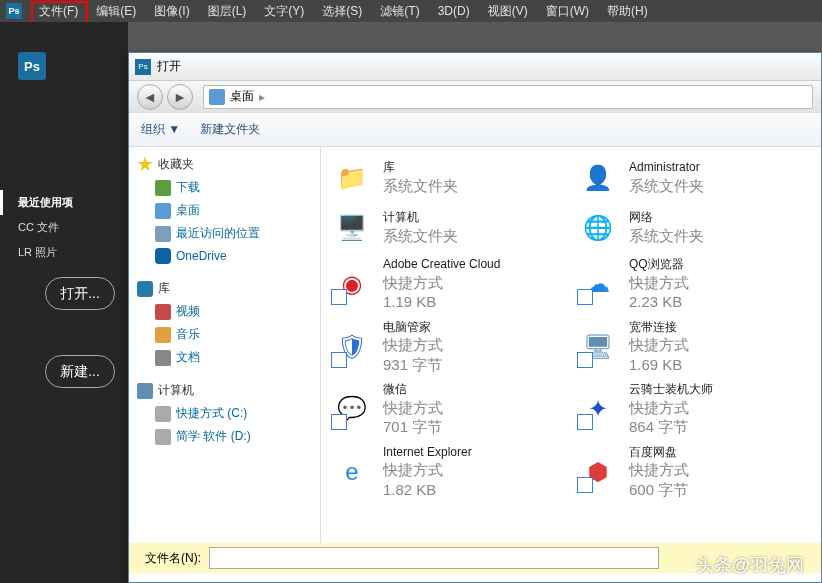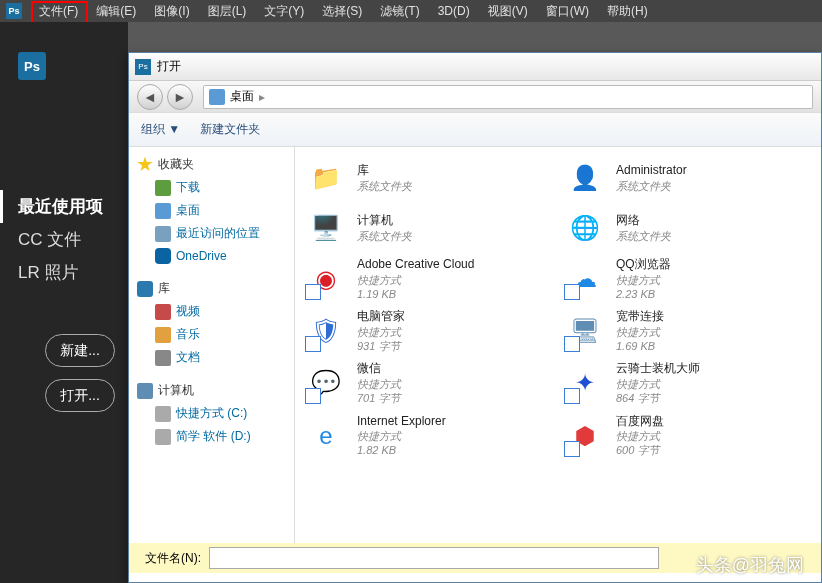--- a/index.html
+++ b/index.html
@@ -6,33 +6,33 @@
 body { width: 822px; height: 583px; background: #595959; overflow: hidden; position: relative; }
 .menubar { height: 22px; background: #444; display: flex; align-items: center; font-size: 12px; color: #e0e0e0; padding-left: 6px; }
 .menubar .ps-logo { width: 16px; height: 16px; background: #1a6ea0; color: #fff; font-size: 9px; display: flex; align-items: center; justify-content: center; font-weight: bold; margin-right: 8px; }
 .menubar .menu-item { padding: 0 9px; cursor: pointer; }
 .red-box { position: absolute; top: 1px; left: 31px; width: 57px; height: 40px; border: 2px solid red; pointer-events: none; }
 .red-arrow { position: absolute; top: 41px; left: 88px; width: 210px; height: 85px; pointer-events: none; }
 .red-text { position: absolute; top: 115px; left: 305px; color: red; font-size: 16px; white-space: nowrap; }
 .left-panel { position: absolute; top: 22px; left: 0; width: 128px; height: 561px; background: #262626; }
 .left-panel .ps-big { margin: 30px 0 0 18px; width: 28px; height: 28px; background: #1a6ea0; color: #fff; font-size: 13px; display: flex; align-items: center; justify-content: center; font-weight: bold; border-radius: 3px; }
 .left-panel .section { margin-top: 110px; }
-.left-panel .item { color: #ddd; font-size: 17px; padding: 5px 0 5px 18px; }
+.left-panel .item { color: #ddd; font-size: 11px; padding: 5px 0 5px 18px; }
 .left-panel .item.sel { color: #fff; border-left: 3px solid #fff; padding-left: 15px; font-weight: bold; }
 .left-panel .btn { margin: 12px 0 0 45px; width: 70px; height: 33px; border: 1px solid #aaa; border-radius: 17px; color: #fff; font-size: 14px; background: transparent; display: flex; align-items: center; justify-content: center; }
 .dialog { position: absolute; top: 52px; left: 128px; width: 694px; height: 531px; background: #fff; border: 1px solid #5a7fa0; box-shadow: -2px 2px 8px rgba(0,0,0,0.3); }
 .dialog-title { height: 28px; background: linear-gradient(#fdfdfd, #e8e8e8); border-bottom: 1px solid #ccc; display: flex; align-items: center; font-size: 12px; padding-left: 6px; }
 .dialog-title .ps-tiny { width: 16px; height: 16px; background: #1a6ea0; color: #fff; font-size: 8px; display: flex; align-items: center; justify-content: center; margin-right: 6px; }
 .nav-row { height: 32px; background: linear-gradient(#f8f8f8, #e2e2e2); display: flex; align-items: center; padding: 0 8px; border-bottom: 1px solid #ddd; gap: 4px; }
 .nav-btn { width: 26px; height: 26px; border-radius: 50%; background: linear-gradient(#fff, #d0d0d0); border: 1px solid #aaa; display: flex; align-items: center; justify-content: center; font-size: 14px; color: #555; }
 .address { flex: 1; height: 24px; background: #fff; border: 1px solid #bbb; border-radius: 2px; margin-left: 6px; display: flex; align-items: center; padding-left: 5px; font-size: 12px; gap: 5px; }
 .toolbar-row { height: 34px; background: linear-gradient(#fbfbfb, #eef2f7); border-bottom: 1px solid #ddd; display: flex; align-items: center; padding: 0 12px; font-size: 12px; gap: 20px; }
 .toolbar-row .tbtn { color: #2a4e7a; cursor: pointer; }
 .content { display: flex; height: 402px; }
-.sidebar { width: 166px; border-right: 1px solid #ddd; overflow-y: auto; padding: 6px 0; font-size: 12px; }
+.sidebar { width: 192px; border-right: 1px solid #ddd; overflow-y: auto; padding: 6px 0; font-size: 12px; }
 .sidebar .group-header { display: flex; align-items: center; gap: 5px; padding: 3px 8px; color: #333; }
 .sidebar .sub-item { display: flex; align-items: center; gap: 5px; padding: 3px 4px 3px 26px; color: #0369a1; cursor: pointer; }
 .ico { width: 16px; height: 16px; display: inline-block; border-radius: 2px; }
 .ico.star { background: #f5c518; clip-path: polygon(50% 0, 61% 35%, 98% 35%, 68% 57%, 79% 91%, 50% 70%, 21% 91%, 32% 57%, 2% 35%, 39% 35%); }
 .ico.dl { background: #5e9d3f; }
 .ico.desktop { background: #5b9bd5; }
 .ico.recent { background: #7aa0c0; }
 .ico.onedrive { background: #0a64a4; border-radius: 4px; }
 .ico.lib { background: #2a7ab0; border-radius: 3px; }
 .ico.video { background: #c74a4a; }
@@ -41,21 +41,21 @@
 .ico.music { background: #e2a03f; }
 .ico.computer { background: #5f8db3; }
 .ico.disk { background: #aaa; }
 .main-list { flex: 1; overflow: auto; padding: 8px; }
 .file-grid { display: grid; grid-template-columns: 1fr 1fr; gap: 4px 8px; }
 .file-item { display: flex; align-items: center; gap: 10px; padding: 2px; cursor: pointer; }
 .file-icon { width: 42px; height: 42px; display: flex; align-items: center; justify-content: center; font-size: 24px; position: relative; }
 .file-icon.overlay::after { content: ""; position: absolute; bottom: 0; left: 0; width: 14px; height: 14px; background: #fff; border: 1px solid #3a7fd5; }
 .file-text { font-size: 12px; line-height: 1.3; }
 .file-text .name { color: #222; }
-.file-text .meta { color: #888; font-size: 11px; font-style: italic; }
+.file-text .meta { color: #888; font-size: 15px; }
 .fname-row { position: absolute; bottom: 9px; left: 0; right: 0; height: 30px; display: flex; align-items: center; padding: 0 16px; font-size: 12px; gap: 8px; background: #fef9c3; }
 .fname-row input { flex: 1; height: 22px; border: 1px solid #aaa; padding: 0 6px; font-size: 12px; max-width: 450px; }
 .watermark { position: absolute; bottom: 6px; right: 18px; color: #fff; font-size: 18px; font-weight: 500; text-shadow: 0 0 3px rgba(0,0,0,0.5); }
 </style>
 </head>
 <body>
 
 <div class="menubar">
   <div class="ps-logo">Ps</div>
   <div class="menu-item">文件(F)</div>
@@ -78,22 +78,22 @@
   </svg>
 <div class="red-text">选择 "文件" - "打开"</div>
 
 <div class="left-panel">
   <div class="ps-big">Ps</div>
   <div class="section">
     <div class="item sel">最近使用项</div>
     <div class="item">CC 文件</div>
     <div class="item">LR 照片</div>
   </div>
+  <button class="btn">打开...</button>
   <button class="btn" style="margin-top:45px">新建...</button>
-  <button class="btn">打开...</button>
 </div>
 
 <div class="dialog">
   <div class="dialog-title">
     <div class="ps-tiny">Ps</div>
     <span>打开</span>
   </div>
   <div class="nav-row">
     <div class="nav-btn">◄</div>
     <div class="nav-btn">►</div>

